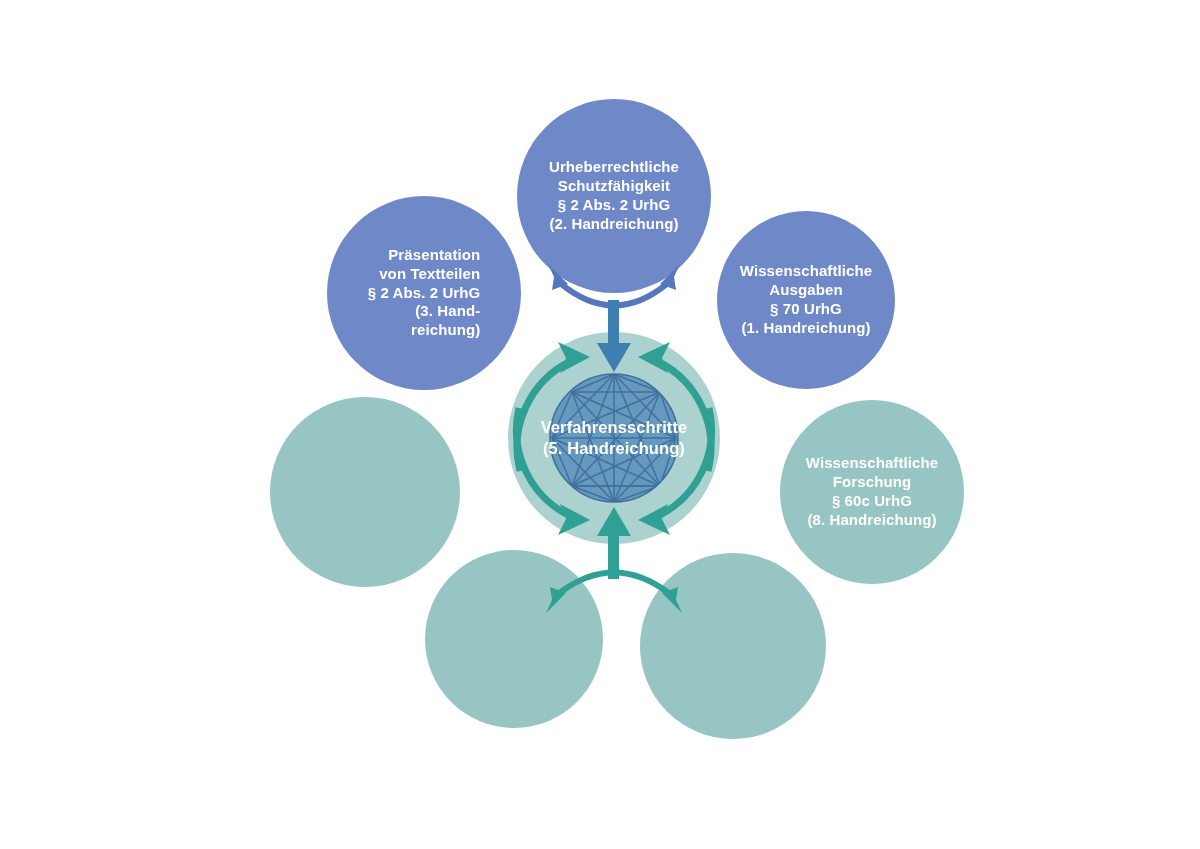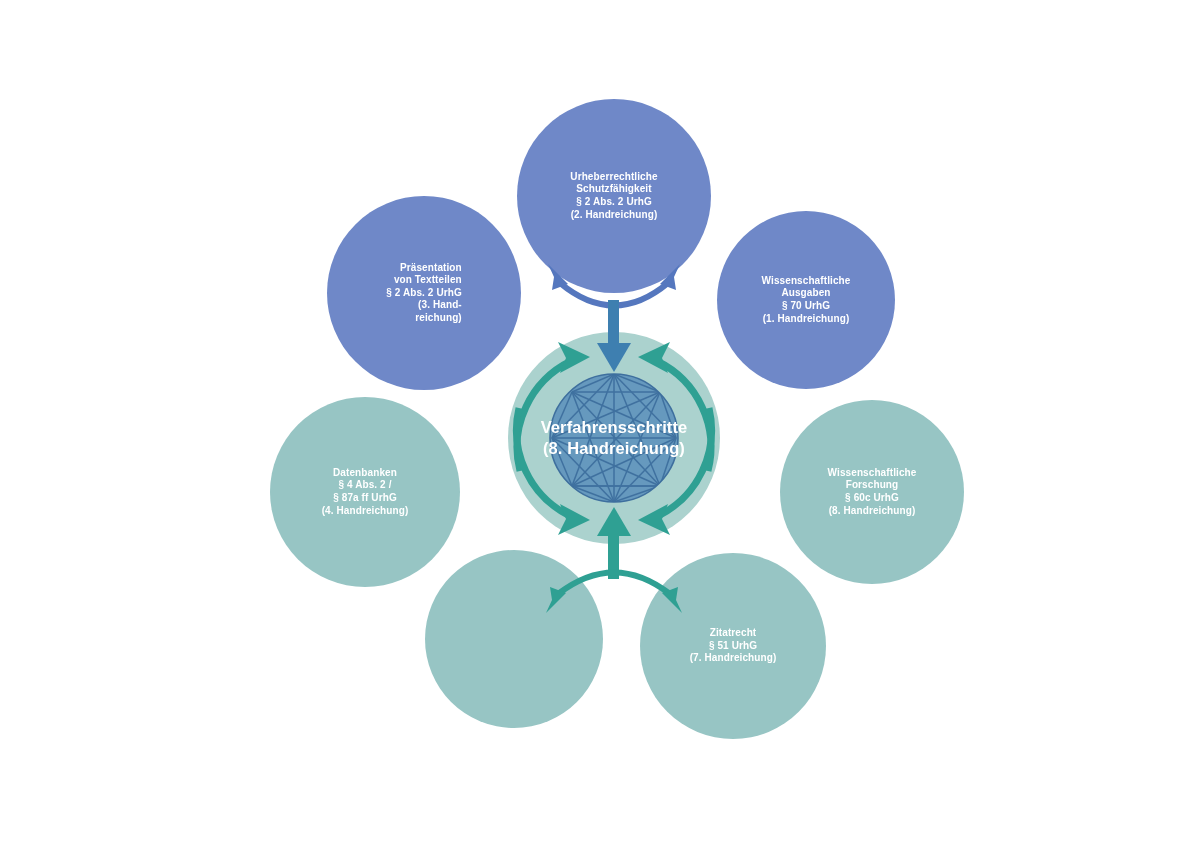--- a/index.html
+++ b/index.html
@@ -30,21 +30,21 @@
     align-items: center;
     justify-content: center;
     text-align: center;
     color: #ffffff;
     font-weight: bold;
     line-height: 1.26;
     pointer-events: none;
     white-space: pre-line;
     letter-spacing: 0.1px;
   }
-  .label-outer { font-size: 10px; }
+  .label-outer { font-size: 15px; }
   .label-center { font-size: 16.5px; }
 </style>
 </head>
 <body>
 
 <div id="canvas">
 
   <svg class="diagram" viewBox="0 0 1200 849">
     <defs>
       <clipPath id="sphereClip">
@@ -148,26 +148,19 @@
   <div class="node-label label-outer" style="left:702px; top:232px; width:208px; height:136px;">Wissenschaftliche
 Ausgaben
 § 70 UrhG
 (1. Handreichung)</div>
 
   <div class="node-label label-outer" style="left:768px; top:424px; width:208px; height:136px;">Wissenschaftliche
 Forschung
 § 60c UrhG
 (8. Handreichung)</div>
 
-  <div class="node-label label-outer" style="left:629px; top:594px; width:208px; height:104px;">Zitatrecht
-§ 51 UrhG
-(7. Handreichung)</div>
 
 
-  <div class="node-label label-outer" style="left:265px; top:432px; width:200px; height:120px;">Datenbanken
-§ 4 Abs. 2 /
-§ 87a ff UrhG
-(4. Handreichung)</div>
 
   <div class="node-label label-center" style="left:494px; top:410px; width:240px; height:56px;">Verfahrensschritte
-(8. Handreichung)</div>
+(5. Handreichung)</div>
 
 </div>
 
 </body></html>

